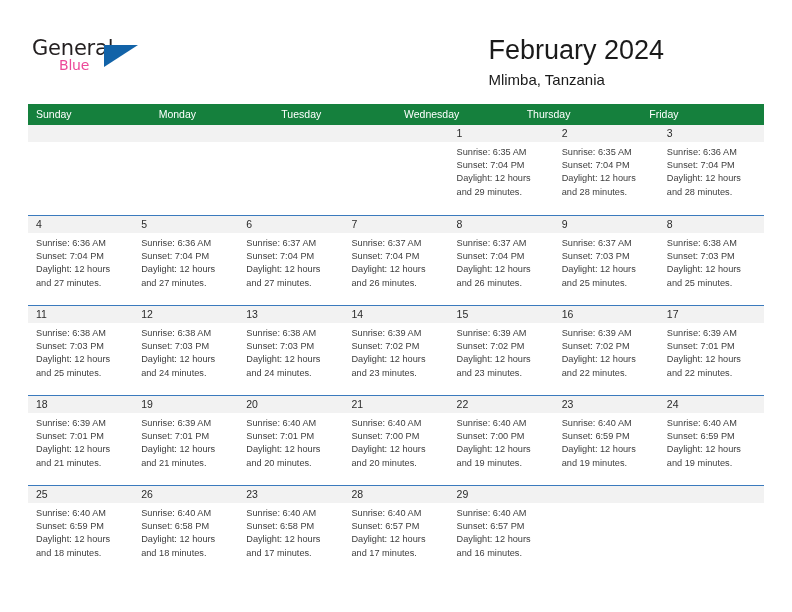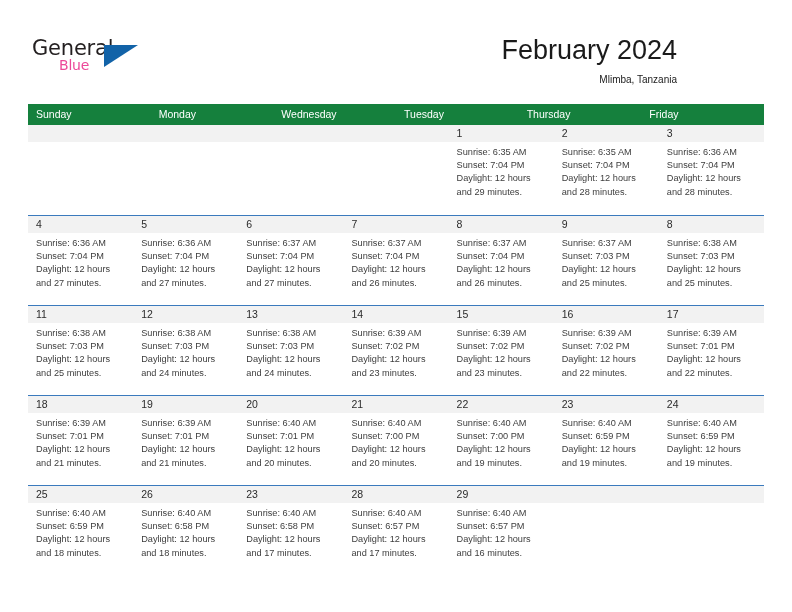--- a/index.html
+++ b/index.html
@@ -60,34 +60,33 @@
     left: 72px;
     top: 9px;
     width: 0;
     height: 0;
     border-left: 34px solid #1263a8;
     border-bottom: 22px solid transparent;
   }
 
   .title-block {
     position: absolute;
-    right: 23px;
+    right: 36px;
     top: 34px;
-    text-align: right;
   }
   .cal-title {
     font-size: 27px;
     line-height: 32px;
     color: #1a1a1a;
     font-weight: normal;
     margin: 0;
     white-space: nowrap;
   }
   .cal-subtitle {
-    font-size: 10px;
+    font-size: 15px;
     line-height: 20px;
     color: #1a1a1a;
     margin: 4px 0 0 0;
     white-space: nowrap;
   }
 
   
   .calendar {
     position: absolute;
     left: 28px;
@@ -166,22 +165,22 @@
       <h1 class="cal-title">February 2024</h1>
       <div class="cal-subtitle">Mlimba, Tanzania</div>
     </div>
 
   </div>
 
   <div class="calendar">
     <div class="weekday-row" id="weekday-row">
         <div class="weekday">Sunday</div>
         <div class="weekday">Monday</div>
+        <div class="weekday">Tuesday</div>
         <div class="weekday">Wednesday</div>
-        <div class="weekday">Tuesday</div>
         <div class="weekday">Thursday</div>
         <div class="weekday">Friday</div>
       </div>
     <div id="weeks-container">
         <div class="week-row first">
           <div class="day-cell empty">
             <div class="day-head">
               <span class="day-num"></span>
             </div>
             <div class="day-body"></div>

